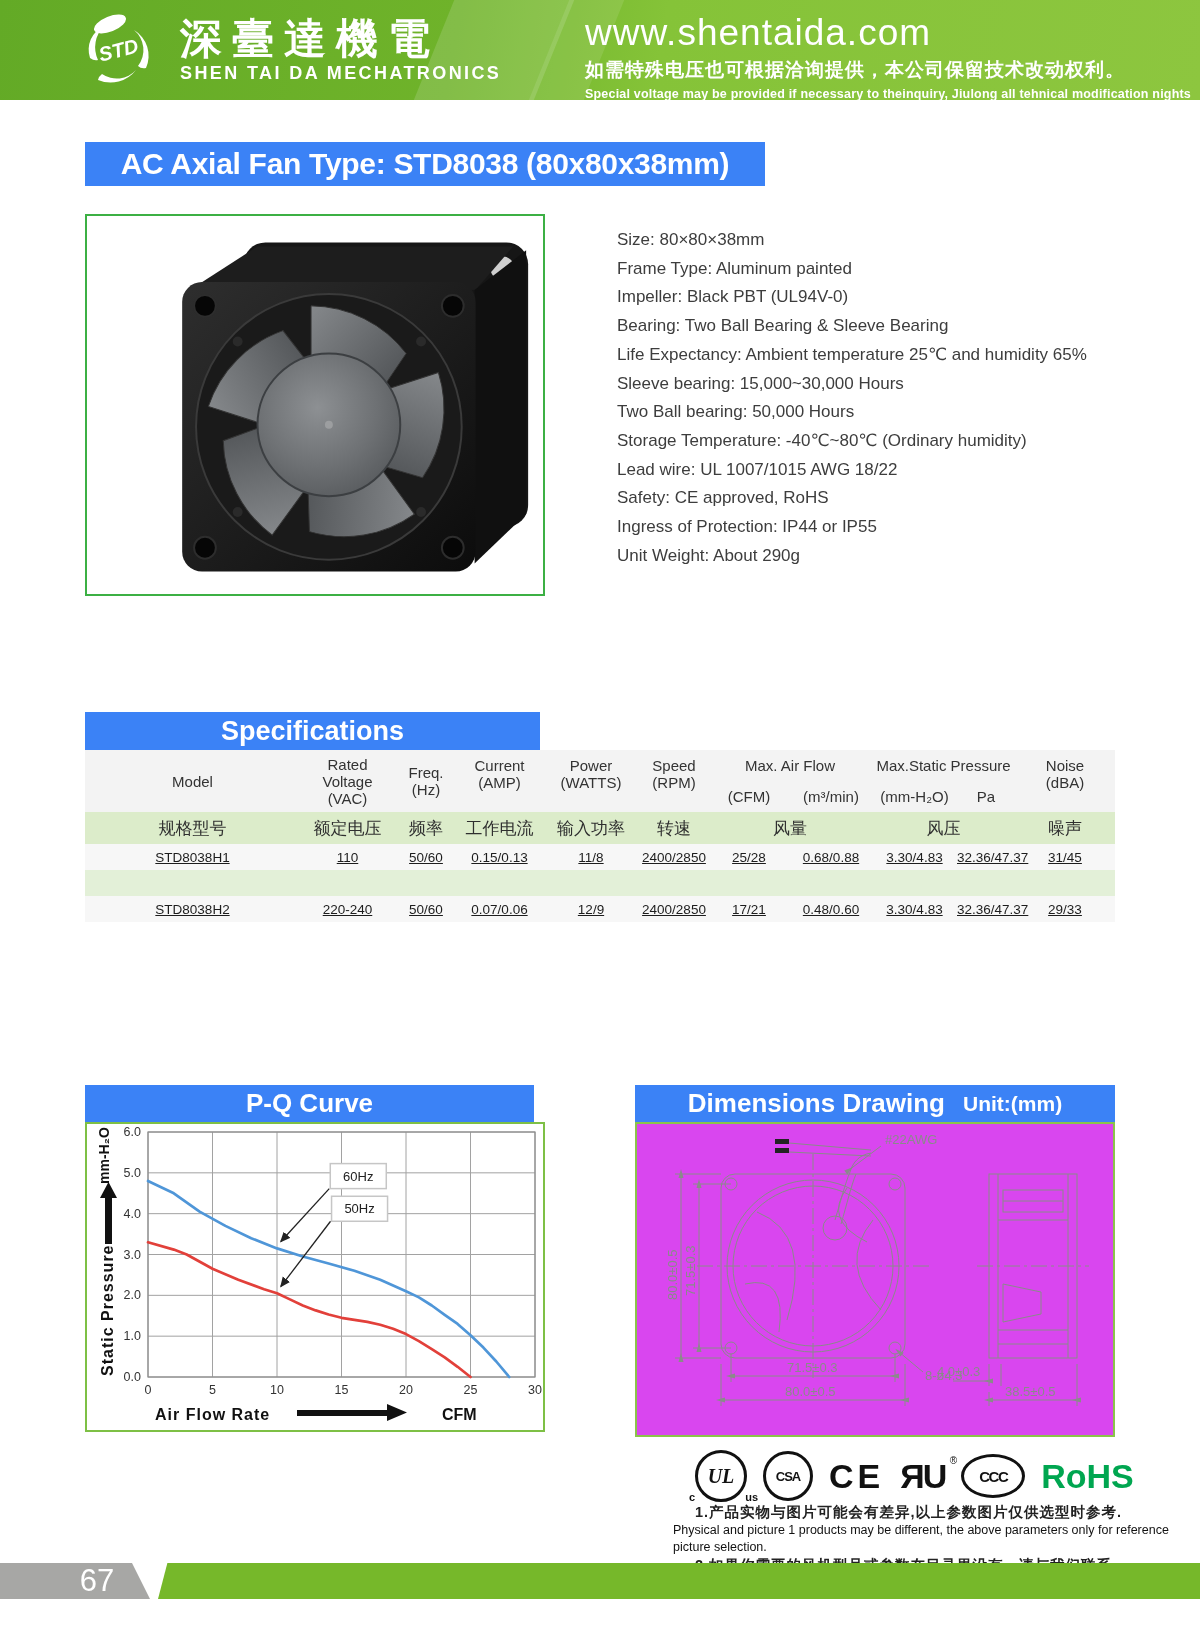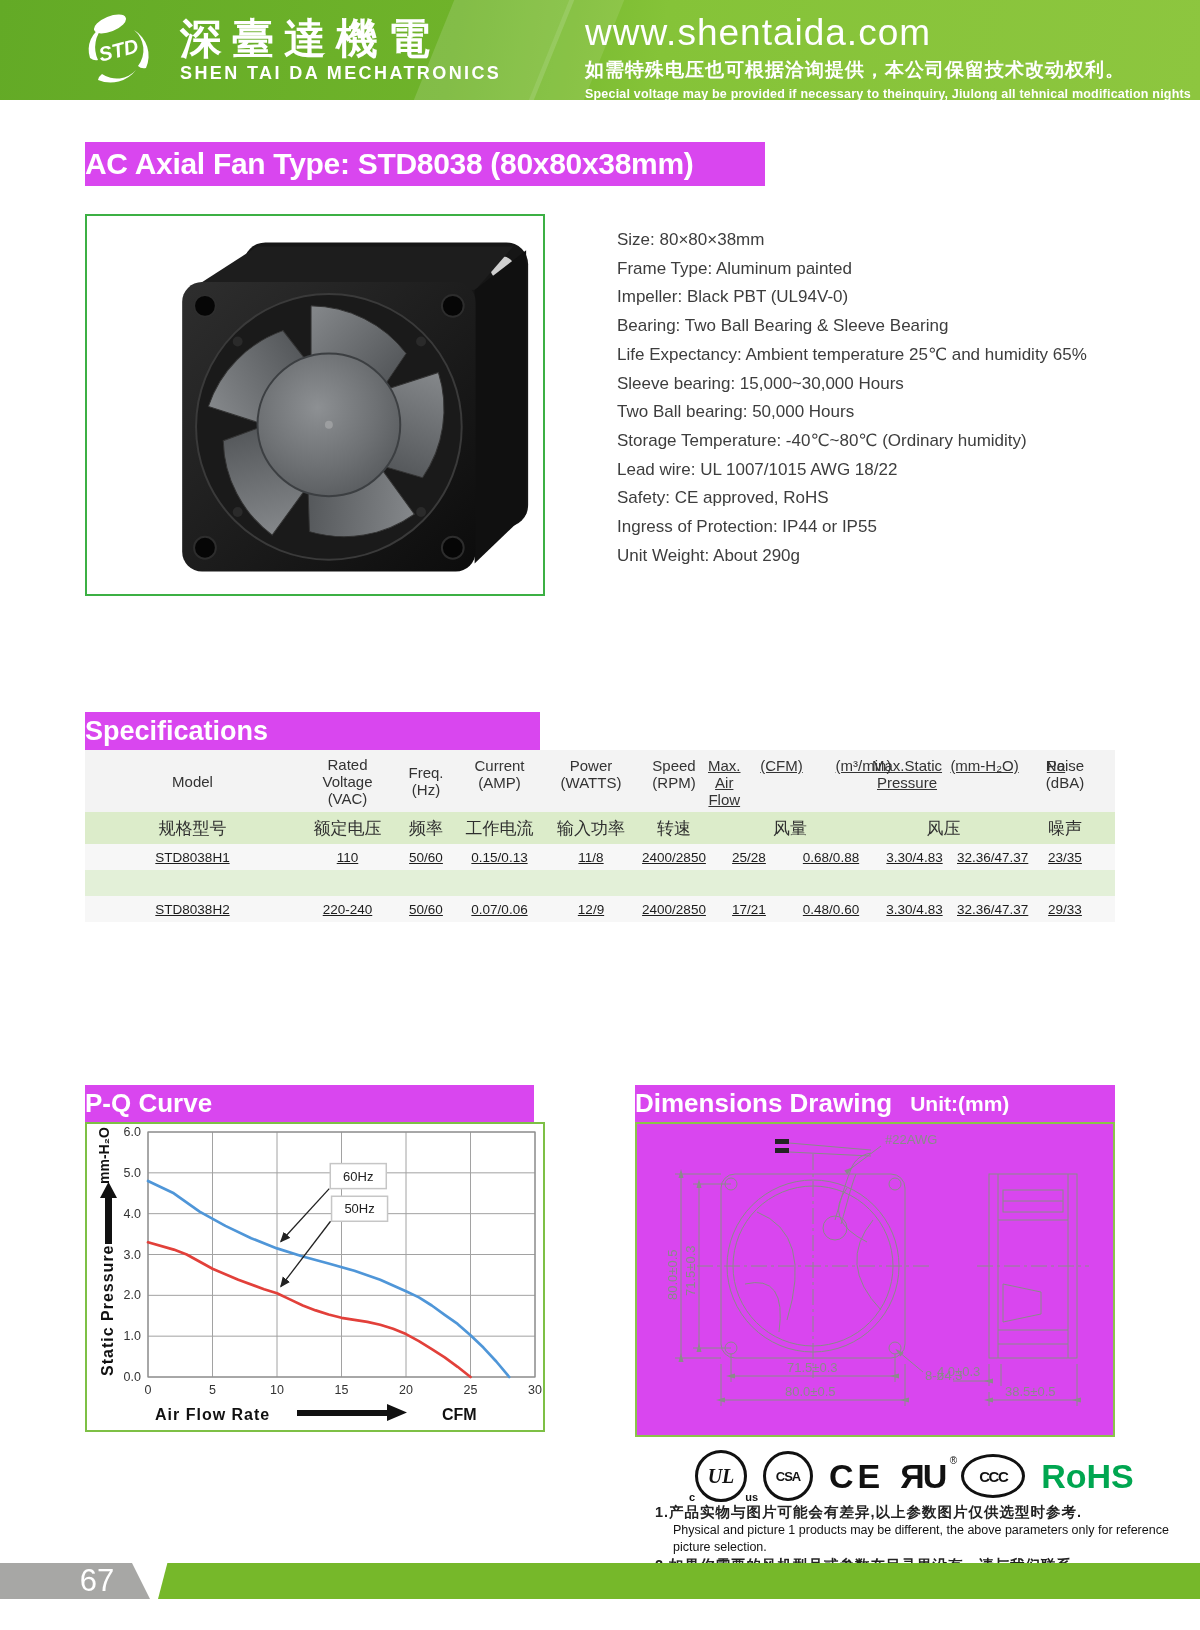--- a/index.html
+++ b/index.html
@@ -17,41 +17,41 @@
   .logo-svg{width:96px;height:76px;}
   .company{margin-left:12px;color:#fff;}
   .company-cn{font-size:42px;font-weight:bold;letter-spacing:10px;line-height:46px;}
   .company-en{font-size:18px;font-weight:bold;letter-spacing:2.4px;line-height:22px;}
   .head-right{position:absolute;left:585px;top:12px;color:#fff;}
   .site{font-size:37px;font-weight:500;letter-spacing:1px;line-height:42px;}
   .tag-cn{font-size:19px;font-weight:bold;margin-top:3px;letter-spacing:1px;}
   .tag-en{font-size:12.5px;font-weight:bold;margin-top:4px;letter-spacing:.2px;}
 
   
-  .banner{position:absolute;background:#d946ef;color:#fff;font-weight:bold;
-          display:flex;align-items:center;justify-content:flex-start;}
+  .banner{position:absolute;background:#3b82f6;color:#fff;font-weight:bold;
+          display:flex;align-items:center;justify-content:center;}
   .title-banner{left:85px;top:142px;width:680px;height:44px;font-size:30px;letter-spacing:-.3px;}
   .spec-banner{left:85px;top:712px;width:455px;height:38px;font-size:27px;}
   .pq-banner{left:85px;top:1085px;width:449px;height:37px;font-size:26px;}
   .dim-banner{left:635px;top:1085px;width:480px;height:37px;font-size:26px;gap:18px;}
   .dim-banner .unit{font-size:21px;}
 
   
   .product-box{position:absolute;left:85px;top:214px;width:460px;height:382px;
                border:2px solid #3cb044;background:#fff;box-sizing:border-box;}
   .features{position:absolute;left:617px;top:226px;width:560px;}
   .feature{font-size:17px;color:#3d3d3d;line-height:28.7px;white-space:nowrap;}
 
   
   .spec-table{position:absolute;left:85px;top:750px;width:1030px;font-family:"Liberation Sans","DejaVu Sans",sans-serif;}
   .t-en{display:flex;background:#f3f3f3;height:62px;color:#333;font-size:15px;}
   .hc{display:flex;flex-direction:column;align-items:center;box-sizing:border-box;}
   .hc.center{justify-content:center;}
   .hc.spread{padding:7px 0;}
-  .grp{display:flex;flex-direction:row;justify-content:space-between;padding:7px 0;box-sizing:border-box;text-decoration:underline;}
+  .grp{display:flex;flex-direction:column;justify-content:space-between;padding:7px 0;box-sizing:border-box;}
   .grp .grp-top{text-align:center;}
   .grp .grp-sub{display:flex;}
   .grp .grp-sub div{text-align:center;}
   .t-cn{display:flex;background:#dcecca;height:32px;align-items:center;color:#2f2f2f;font-size:17px;}
   .t-cn div{text-align:center;}
   .t-row{display:flex;background:#f7f7f7;height:26px;align-items:center;color:#1d1d1d;font-size:13.5px;text-decoration:underline;}
   .t-row .tc{text-align:center;}
   .t-spacer{height:26px;background:#e3f0d8;}
   .c0{width:215px}.c1{width:95px}.c2{width:62px}.c3{width:85px}.c4{width:98px}.c5{width:68px}
   .c6{width:82px}.c7{width:82px}.c8{width:85px}.c9{width:58px}.c10{width:100px}
@@ -74,21 +74,21 @@
             justify-content:center;font-weight:bold;font-size:13px;letter-spacing:-1px;}
   .cert-ce{font-size:34px;font-weight:bold;letter-spacing:4px;}
   .cert-rul{font-size:34px;font-weight:bold;letter-spacing:-2px;position:relative;}
   .cert-rul .reg{position:absolute;top:-2px;right:-10px;font-size:10px;font-weight:normal;}
   .cert-ccc{width:58px;height:38px;border:3px solid #111;border-radius:50%;display:flex;align-items:center;
             justify-content:center;font-weight:bold;font-size:15px;letter-spacing:-1.5px;}
   .cert-rohs{font-size:34px;font-weight:bold;color:#00a650;letter-spacing:0;}
 
   
   .notes{position:absolute;left:655px;top:1503px;color:#222;}
-  .note-cn{font-size:14.5px;font-weight:bold;letter-spacing:1px;line-height:19px;}
+  .note-cn{font-size:14.5px;font-weight:bold;letter-spacing:1px;line-height:19px;margin-left:40px;}
   .note-en{font-size:12.5px;margin-left:18px;line-height:17px;color:#111;}
 
   
   .footer-gray{position:absolute;left:0;top:1563px;width:150px;height:36px;background:#a7a7a5;
                clip-path:polygon(0 0,88% 0,100% 100%,0 100%);}
   .footer-green{position:absolute;left:158px;top:1563px;width:1042px;height:36px;background:#76b82a;
                 clip-path:polygon(0.9% 0,100% 0,100% 100%,0 100%);}
   .page-num{position:absolute;left:62px;top:1563px;width:70px;height:36px;color:#fff;font-size:31px;
             line-height:35px;text-align:center;}
 
@@ -268,21 +268,21 @@
           <div class="tc c0">STD8038H1</div>
           <div class="tc c1">110</div>
           <div class="tc c2">50/60</div>
           <div class="tc c3">0.15/0.13</div>
           <div class="tc c4">11/8</div>
           <div class="tc c5">2400/2850</div>
           <div class="tc c6">25/28</div>
           <div class="tc c7">0.68/0.88</div>
           <div class="tc c8">3.30/4.83</div>
           <div class="tc c9">32.36/47.37</div>
-          <div class="tc c10">23/35</div>
+          <div class="tc c10">31/45</div>
         </div>
         <div class="t-spacer"></div>
         <div class="t-row">
           <div class="tc c0">STD8038H2</div>
           <div class="tc c1">220-240</div>
           <div class="tc c2">50/60</div>
           <div class="tc c3">0.07/0.06</div>
           <div class="tc c4">12/9</div>
           <div class="tc c5">2400/2850</div>
           <div class="tc c6">17/21</div>

